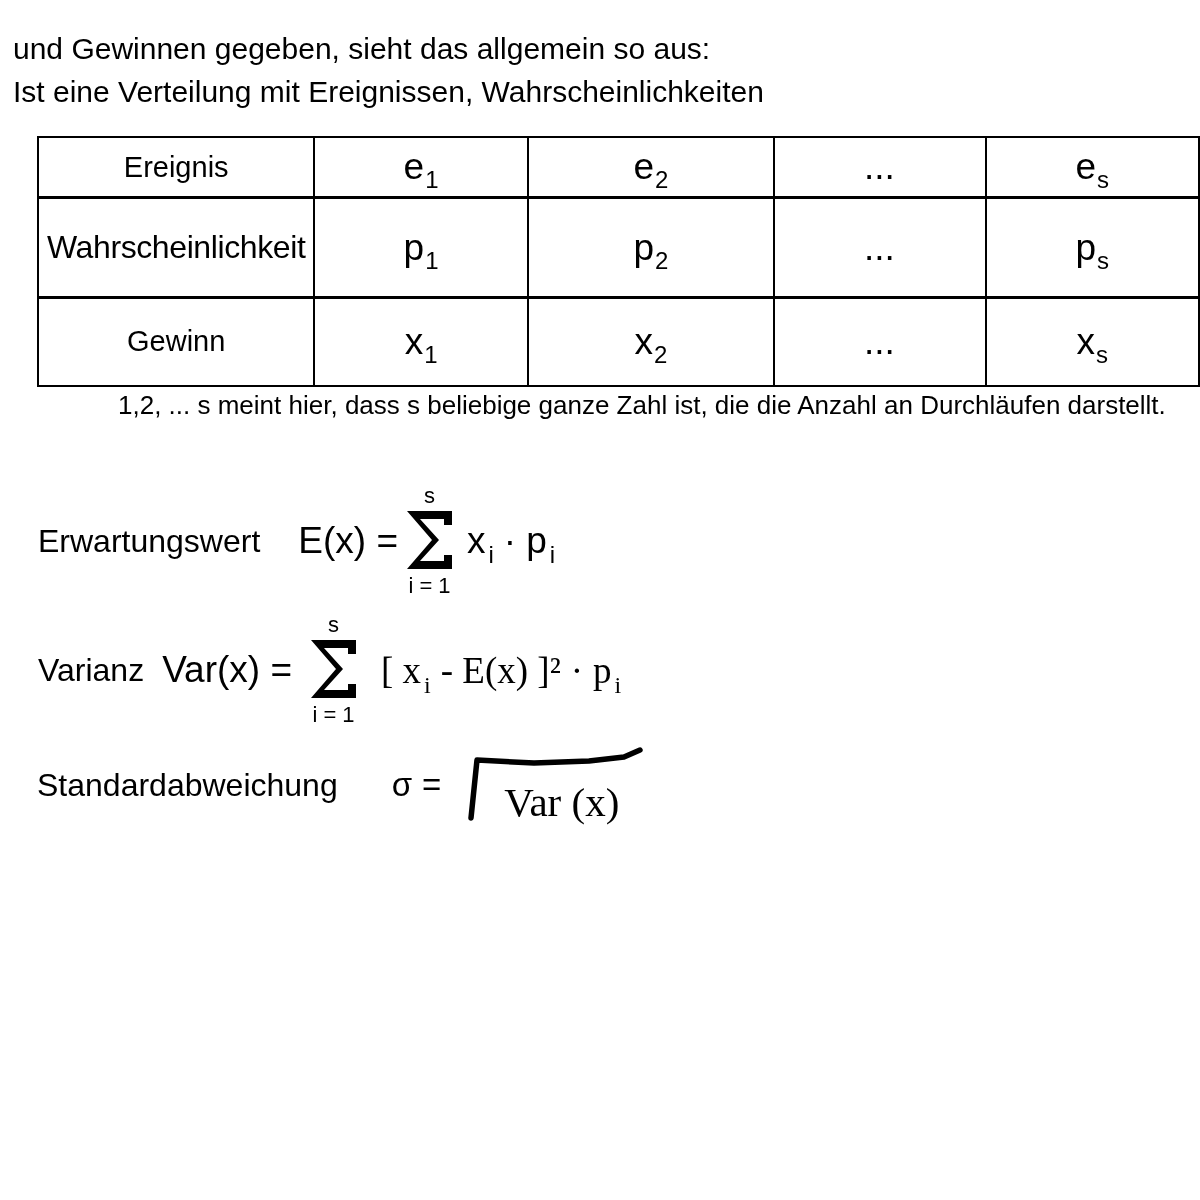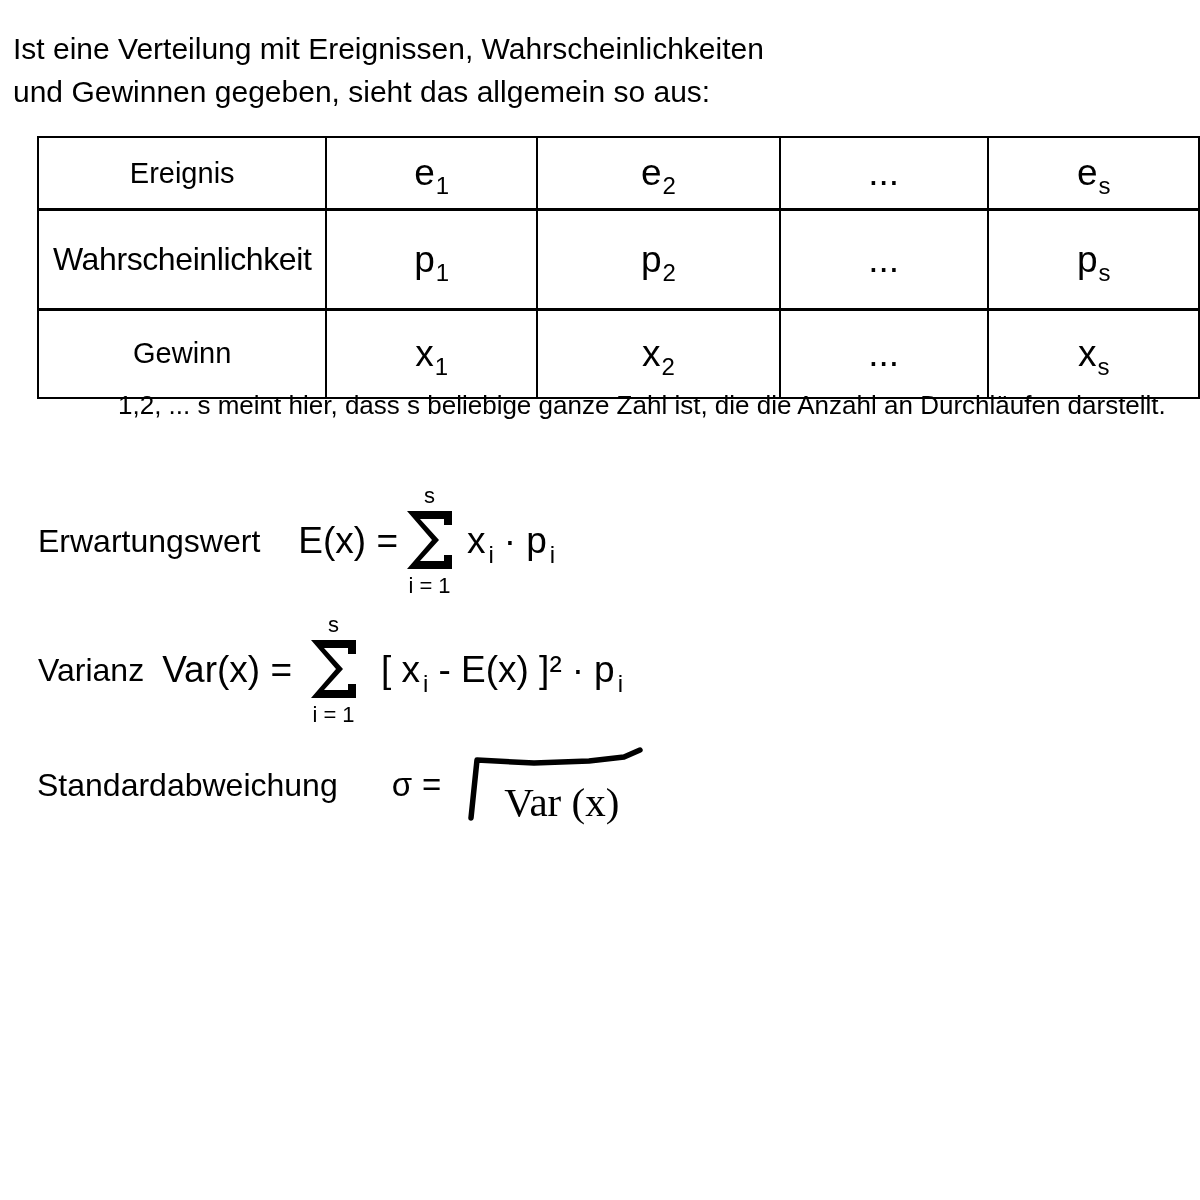--- a/index.html
+++ b/index.html
@@ -16,21 +16,21 @@
     font-size:30px; line-height:43px; white-space:nowrap;
   }
 
   
   table.dist {
     position:absolute; left:37px; top:136px;
     border-collapse:collapse; table-layout:fixed;
   }
   table.dist td {
     border:2px solid #000; text-align:center; vertical-align:middle;
-    padding:14px; overflow:hidden; white-space:nowrap;
+    padding:8px; overflow:hidden; white-space:nowrap;
   }
   tr.row-mid td { border-top-width:3px; border-bottom-width:3px; }
   .lbl   { font-size:29px; }
   .lbl-sm{ font-size:32px; letter-spacing:-0.4px; }
   .cellmath { font-size:37px; }
   .cellsub {
     font-size:24px; display:inline-block;
     transform:translateY(9px); margin-left:1px;
   }
 
@@ -53,39 +53,39 @@
     transform:translateY(10px); margin-left:3px;
   }
   .mop { margin:0 10px; }
   .mgap { margin-left:10px; }
 
   #f1 .flabel { margin-right:38px; }
   #f1 .lhs    { margin-right:8px;  }
   #f1 .terms  { margin-left:14px;  }
   #f2 .flabel { margin-right:18px; }
   #f2 .lhs    { margin-right:18px; }
-  #f2 .terms  { margin-left:24px;  }
+  #f2 .terms  { margin-left:24px;font-family:Liberation Serif, serif;  }
   #f3 .flabel { margin-right:54px; }
   #f3 .sigma-letter { font-size:33px; margin-right:10px; }
   #f3 .eq     { font-size:33px; }
 
   .sumblock { display:flex; flex-direction:column; align-items:center; }
   .sum-upper, .sum-lower { font-size:22px; line-height:22px; }
   .sigma-svg { display:block; margin:4px 0 6px 0; }
 
   .sqrt { position:relative; width:195px; height:78px; margin-left:23px; }
   .sqrt svg { position:absolute; left:0; top:0; }
   .radicand { position:absolute; left:40px; top:32px; font-size:41px;font-family:Liberation Serif, serif; }
 </style>
 </head>
 <body>
 
 <div class="heading">
+  <div>und Gewinnen gegeben, sieht das allgemein so aus:</div>
   <div>Ist eine Verteilung mit Ereignissen, Wahrscheinlichkeiten</div>
-  <div>und Gewinnen gegeben, sieht das allgemein so aus:</div>
 </div>
 
 <table class="dist">
   <colgroup>
     <col style="width:215px">
       <col style="width:218px">
       <col style="width:252px">
       <col style="width:216px">
       <col style="width:218px">
   </colgroup>

